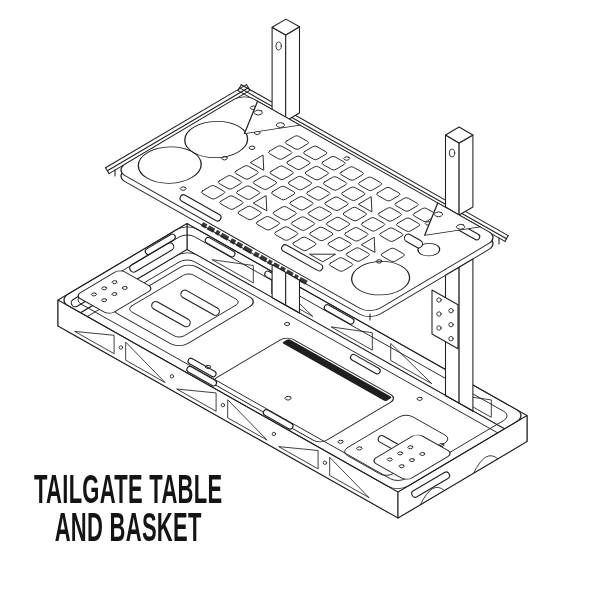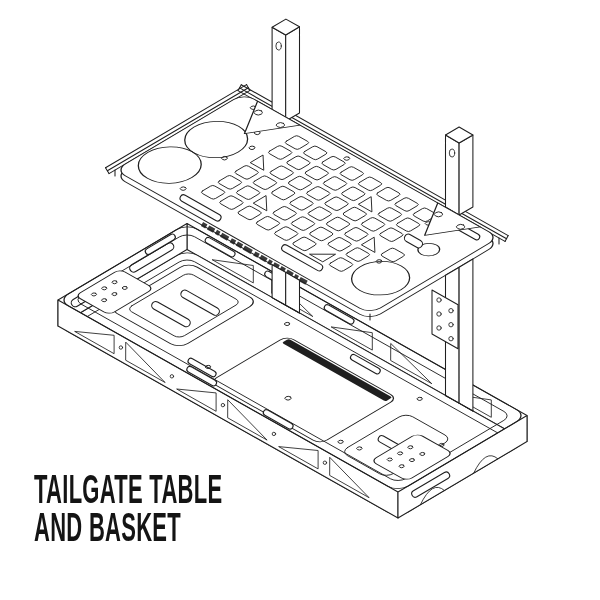--- a/index.html
+++ b/index.html
@@ -1,18 +1,18 @@
 <!DOCTYPE html>
 <html style="--ink: #1f1f1f; --paper: #ffffff;"><head>
 <meta charset="utf-8">
 <style>
   :root{ --ink:#1f1f1f; --paper:#ffffff; }
   html,body{margin:0;padding:0;background:#fff;}
   .stage{position:relative;width:600px;height:600px;background:var(--paper);overflow:hidden;
-         font-family:"Liberation Sans", sans-serif;}
+         font-family:"Liberation Sans", sans-serif;text-align:center;}
   svg{position:absolute;left:0;top:0;}
   .ln{fill:none;stroke:var(--ink);stroke-width:1.05;stroke-linejoin:round;stroke-linecap:round;}
   .fw{fill:var(--paper);stroke:var(--ink);stroke-width:1.05;stroke-linejoin:round;stroke-linecap:round;}
   .thin{stroke-width:.85;}
   .dark{fill:var(--ink);stroke:none;}
   .caption{position:absolute;left:34px;top:470px;color:#141414;font-weight:700;
            font-size:40px;line-height:0.96;letter-spacing:.5px;white-space:nowrap;
            transform:scaleX(.55);transform-origin:left top;}
 </style>
 </head>

